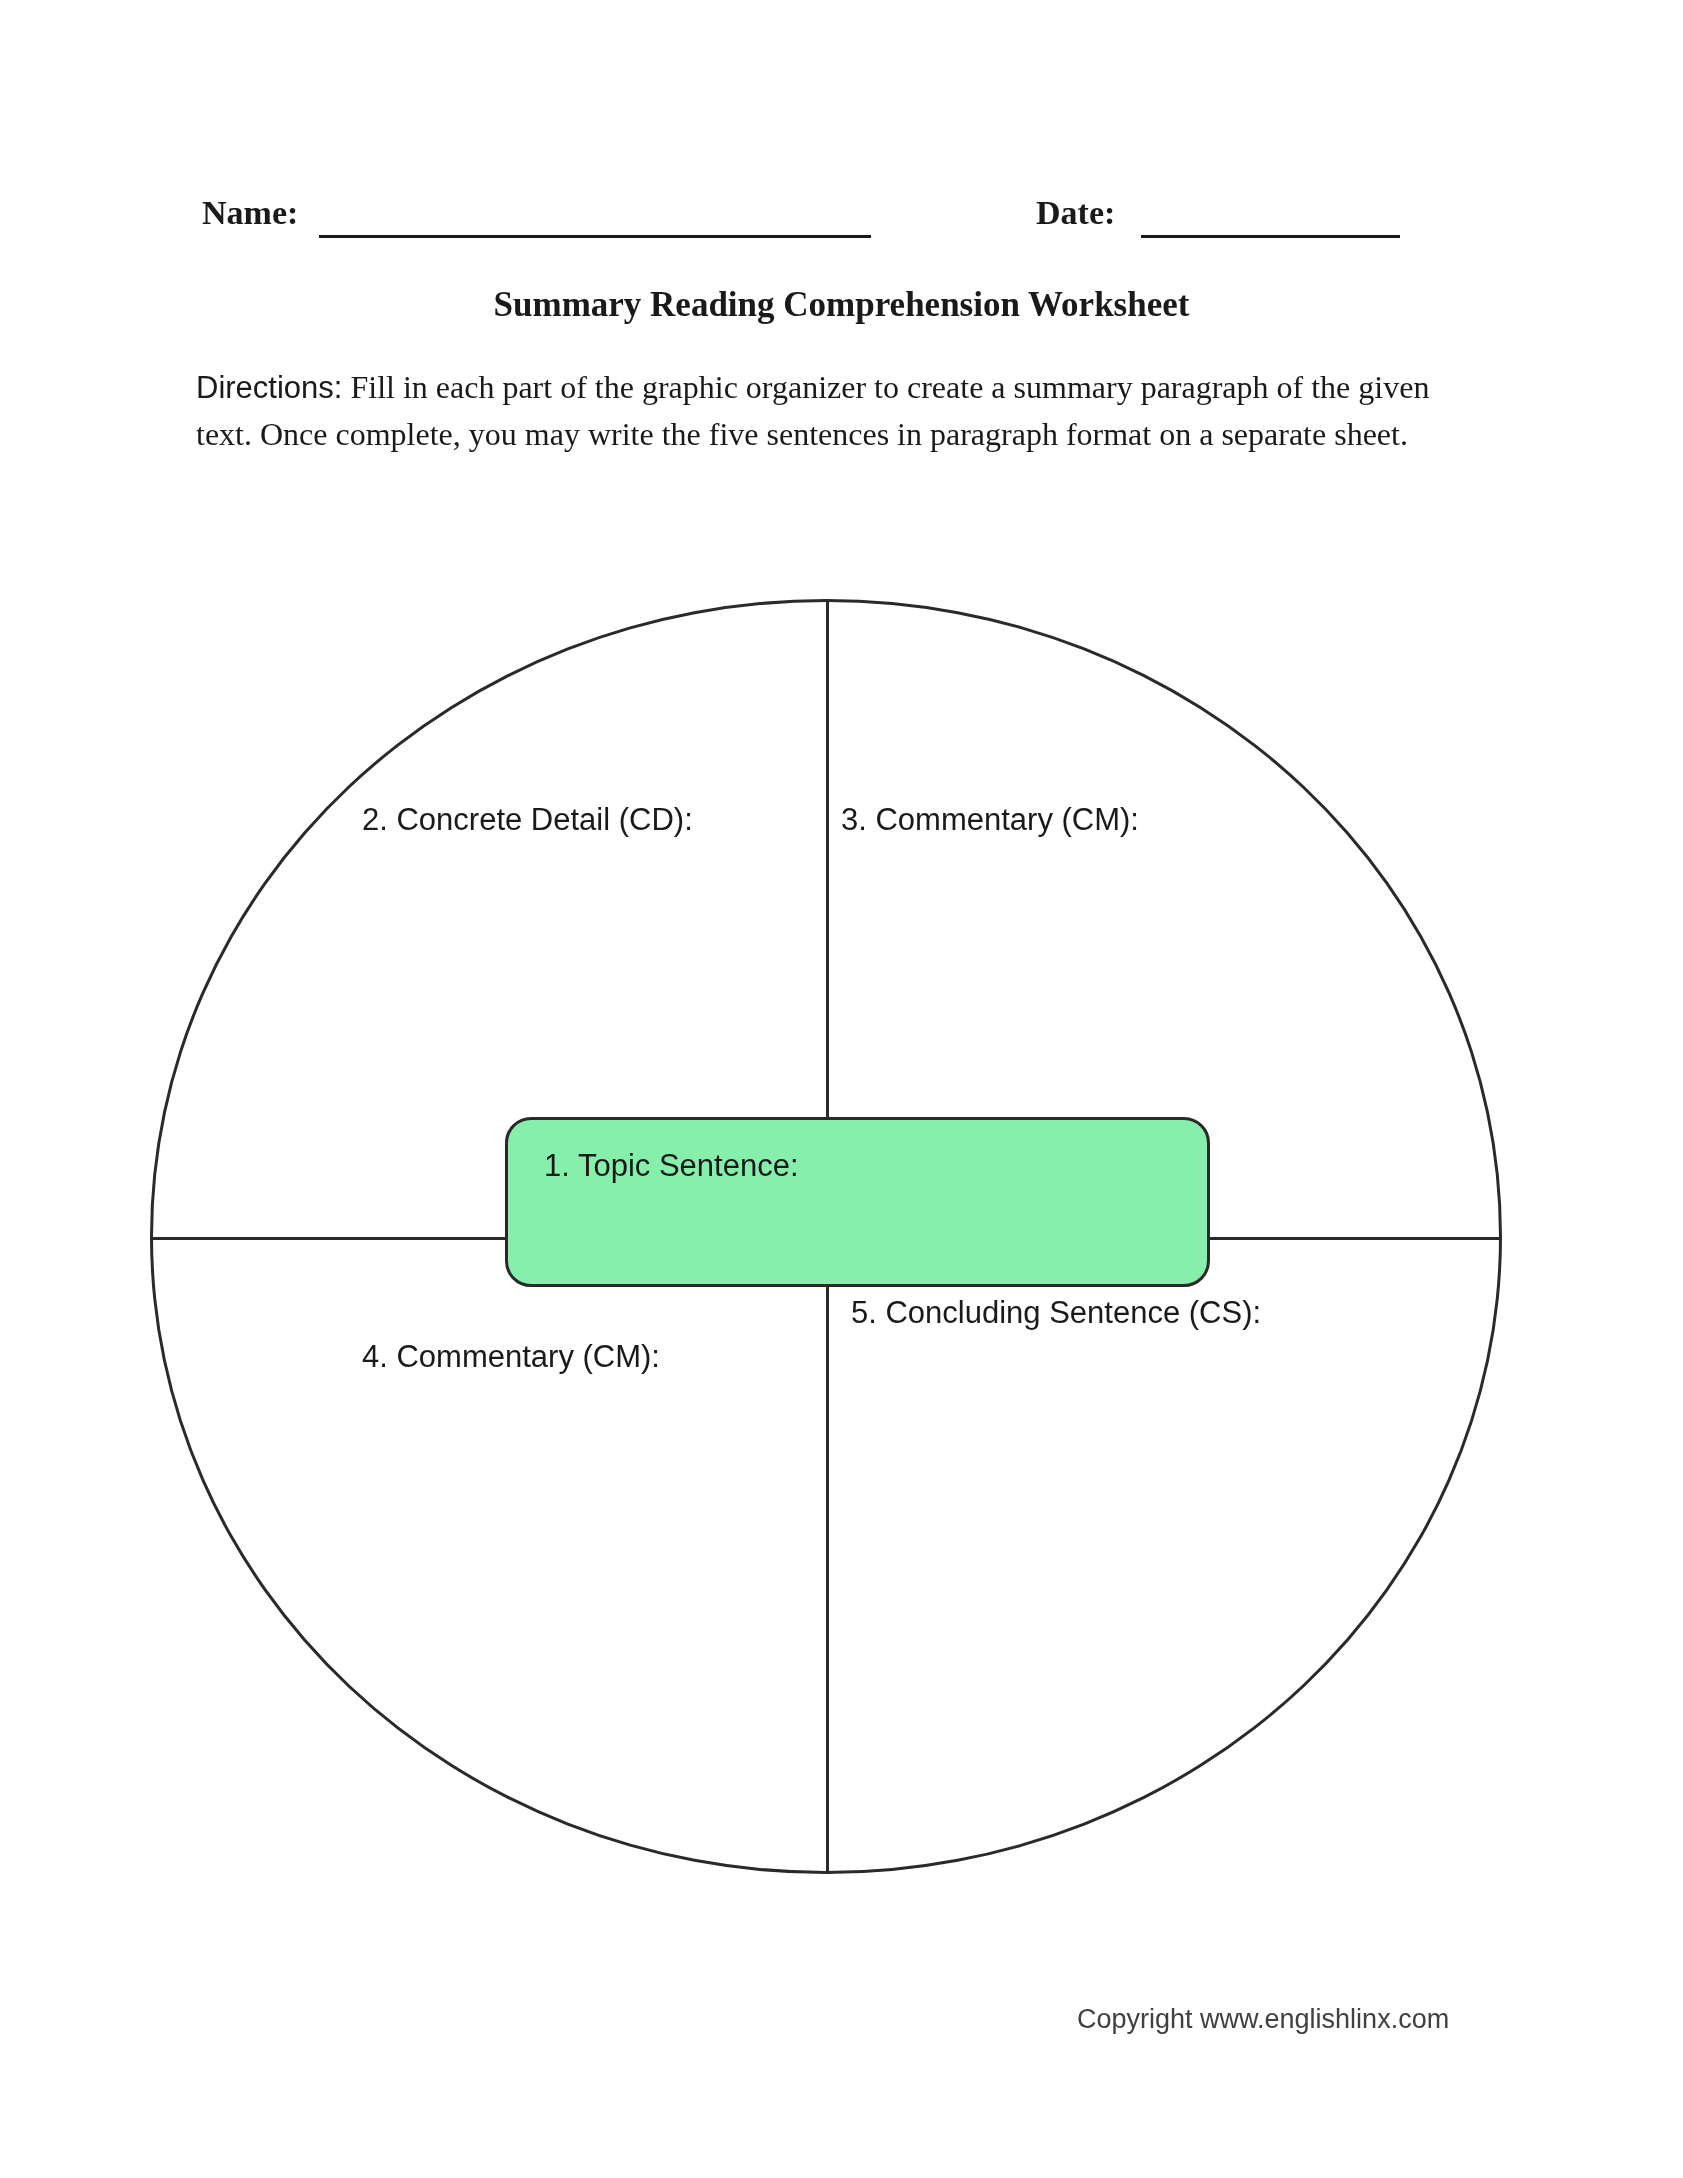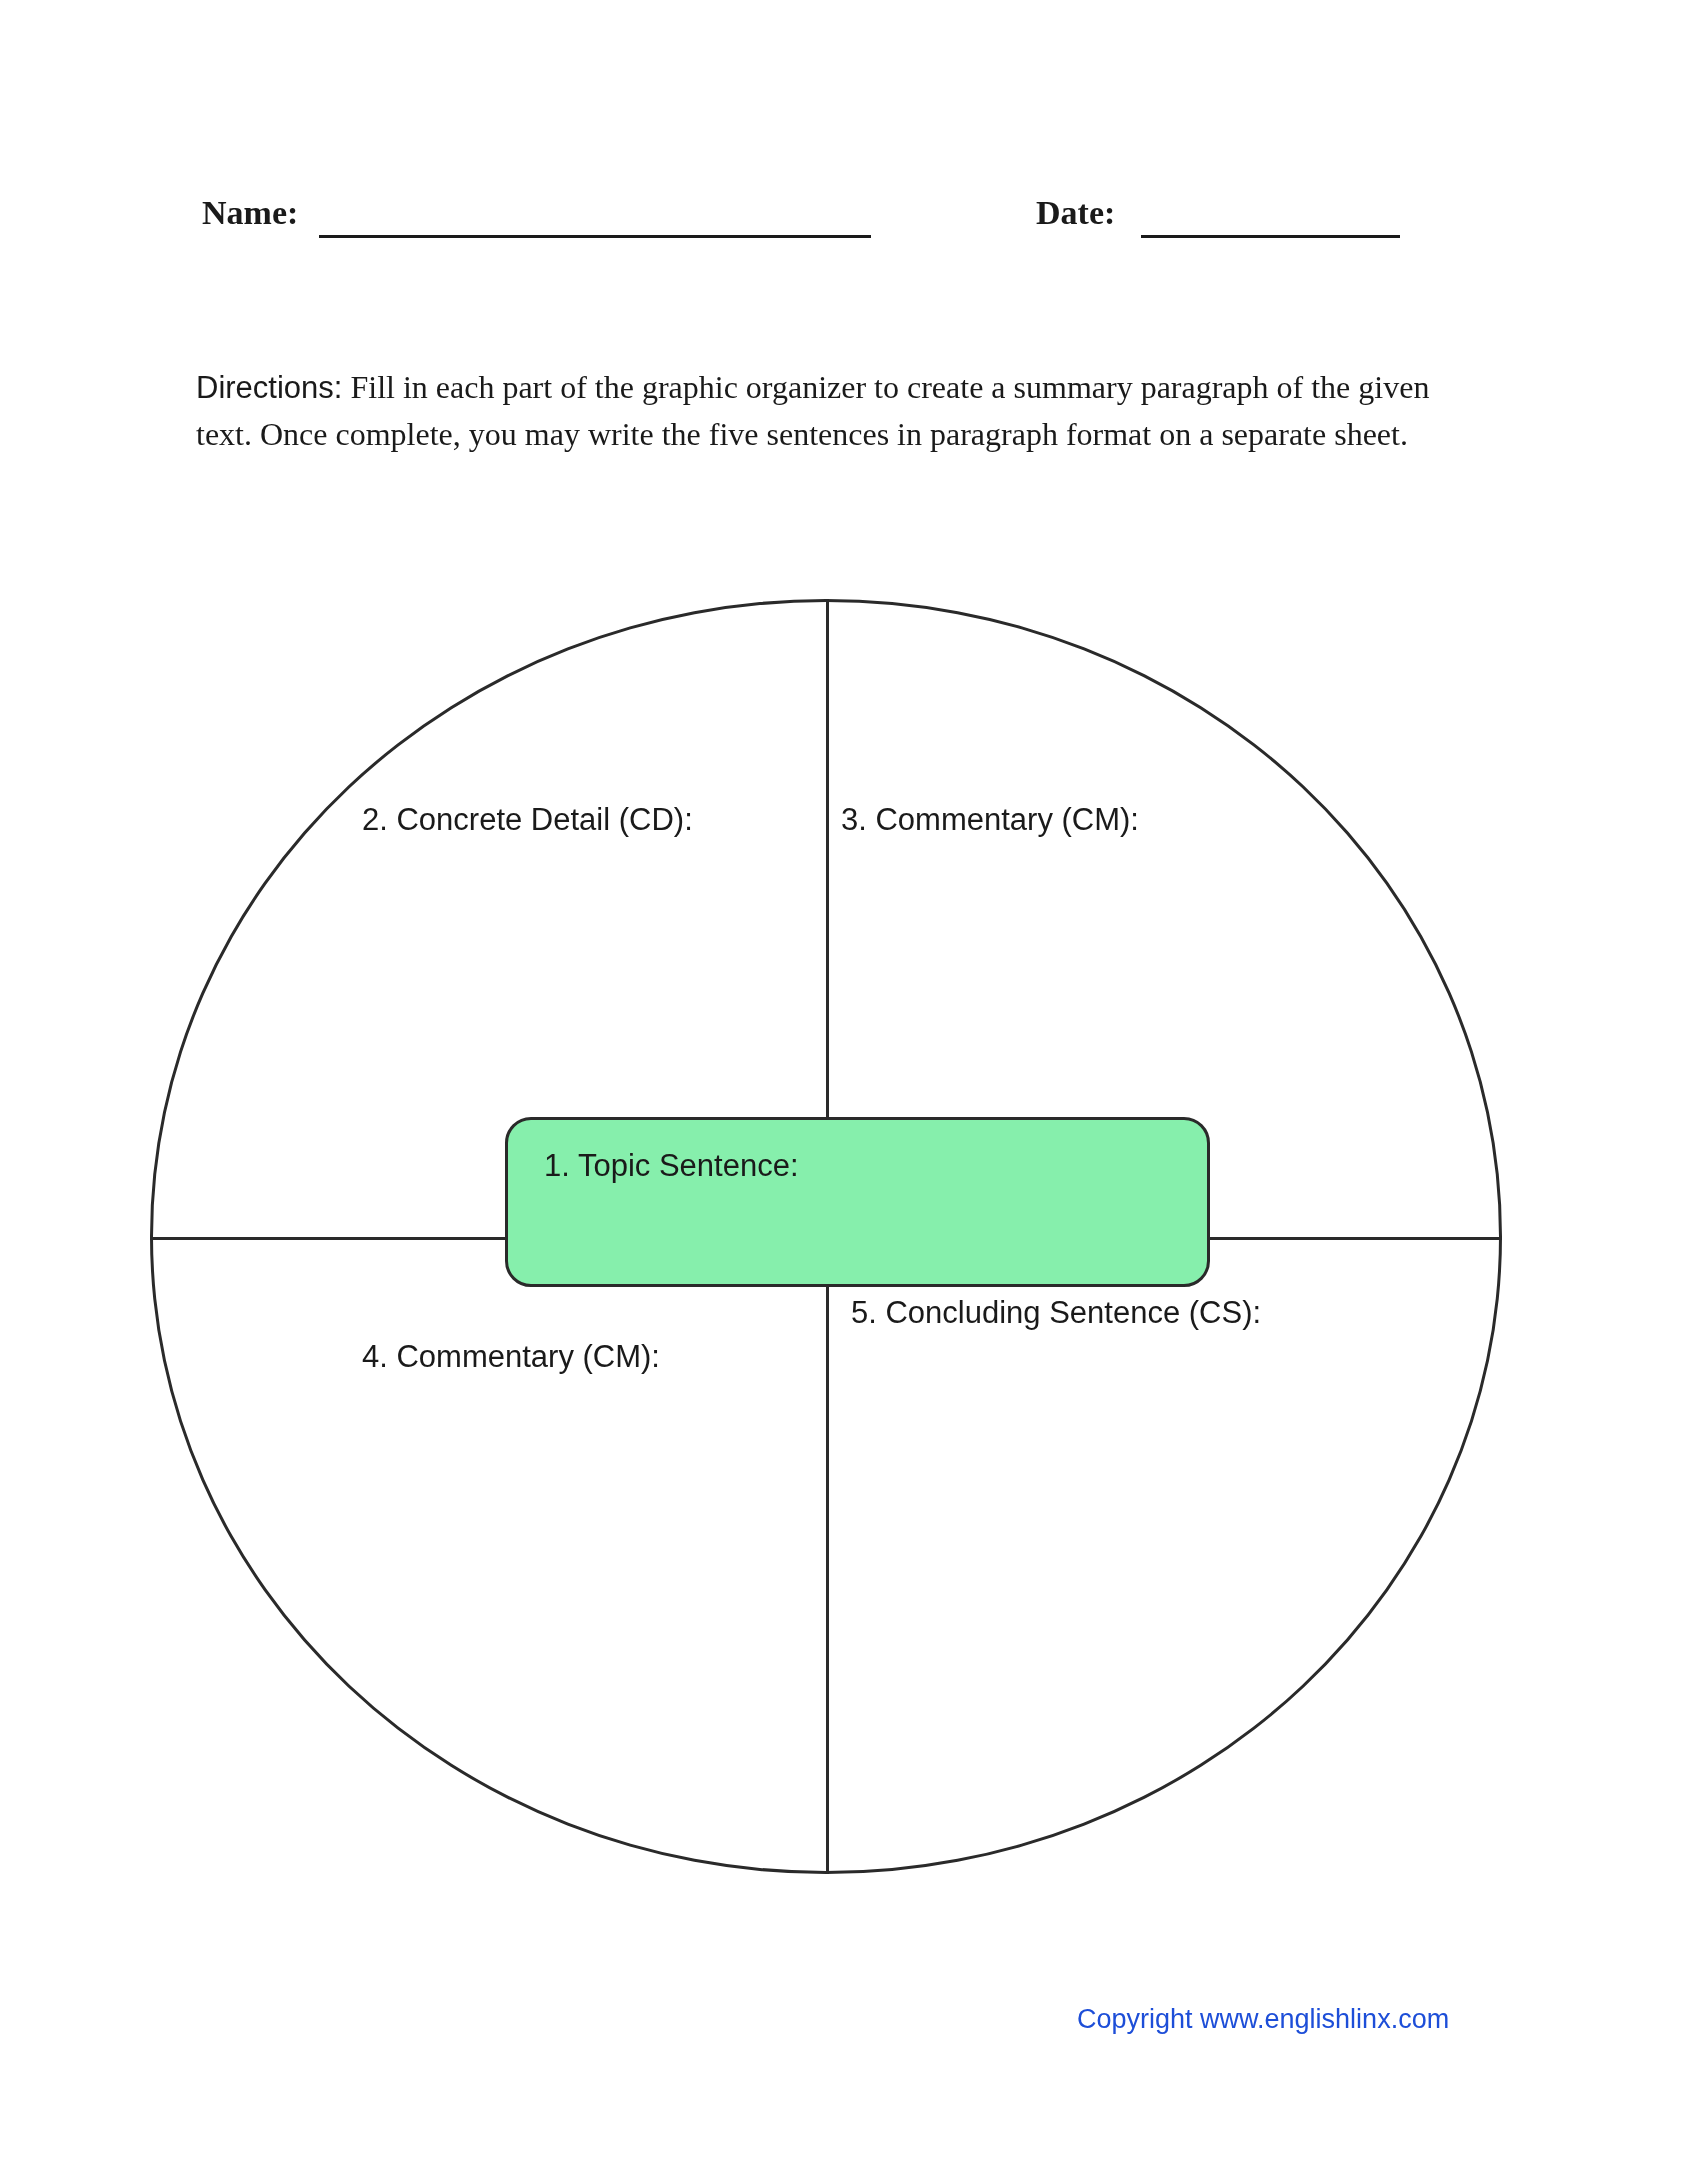--- a/index.html
+++ b/index.html
@@ -82,34 +82,35 @@
     z-index: 1;
   }
   .q2 { left: 362px; top: 802px; }
   .q3 { left: 841px; top: 802px; }
   .q4 { left: 362px; top: 1295px; margin-top: 44px; }
   .q5 { left: 851px; top: 1295px; }
   .copyright {
     position: absolute; left: 1077px; top: 2004px;
     font-family: "Liberation Sans", sans-serif;
     font-size: 27px;
-    color: #1d4ed8;
+    color: #404040;
   }
 </style>
 </head>
 <body>
 
 <div class="page">
 
   <span class="name-label">Name:</span>
   <span class="name-line"></span>
 
   <span class="date-label">Date:</span>
   <span class="date-line"></span>
 
+  <h1 class="title">Summary Reading Comprehension Worksheet</h1>
 
   <p class="directions"><span class="dir-label">Directions:</span> <span>Fill in each part of the graphic organizer to create a summary paragraph of the given text. Once complete, you may write the five sentences in paragraph format on a separate sheet.</span></p>
 
   <div class="organizer">
     <div class="circle"></div>
     <div class="vline"></div>
     <div class="hline"></div>
 
     <div class="qlabel q2">2. Concrete Detail (CD):</div>
     <div class="qlabel q3">3. Commentary (CM):</div>

